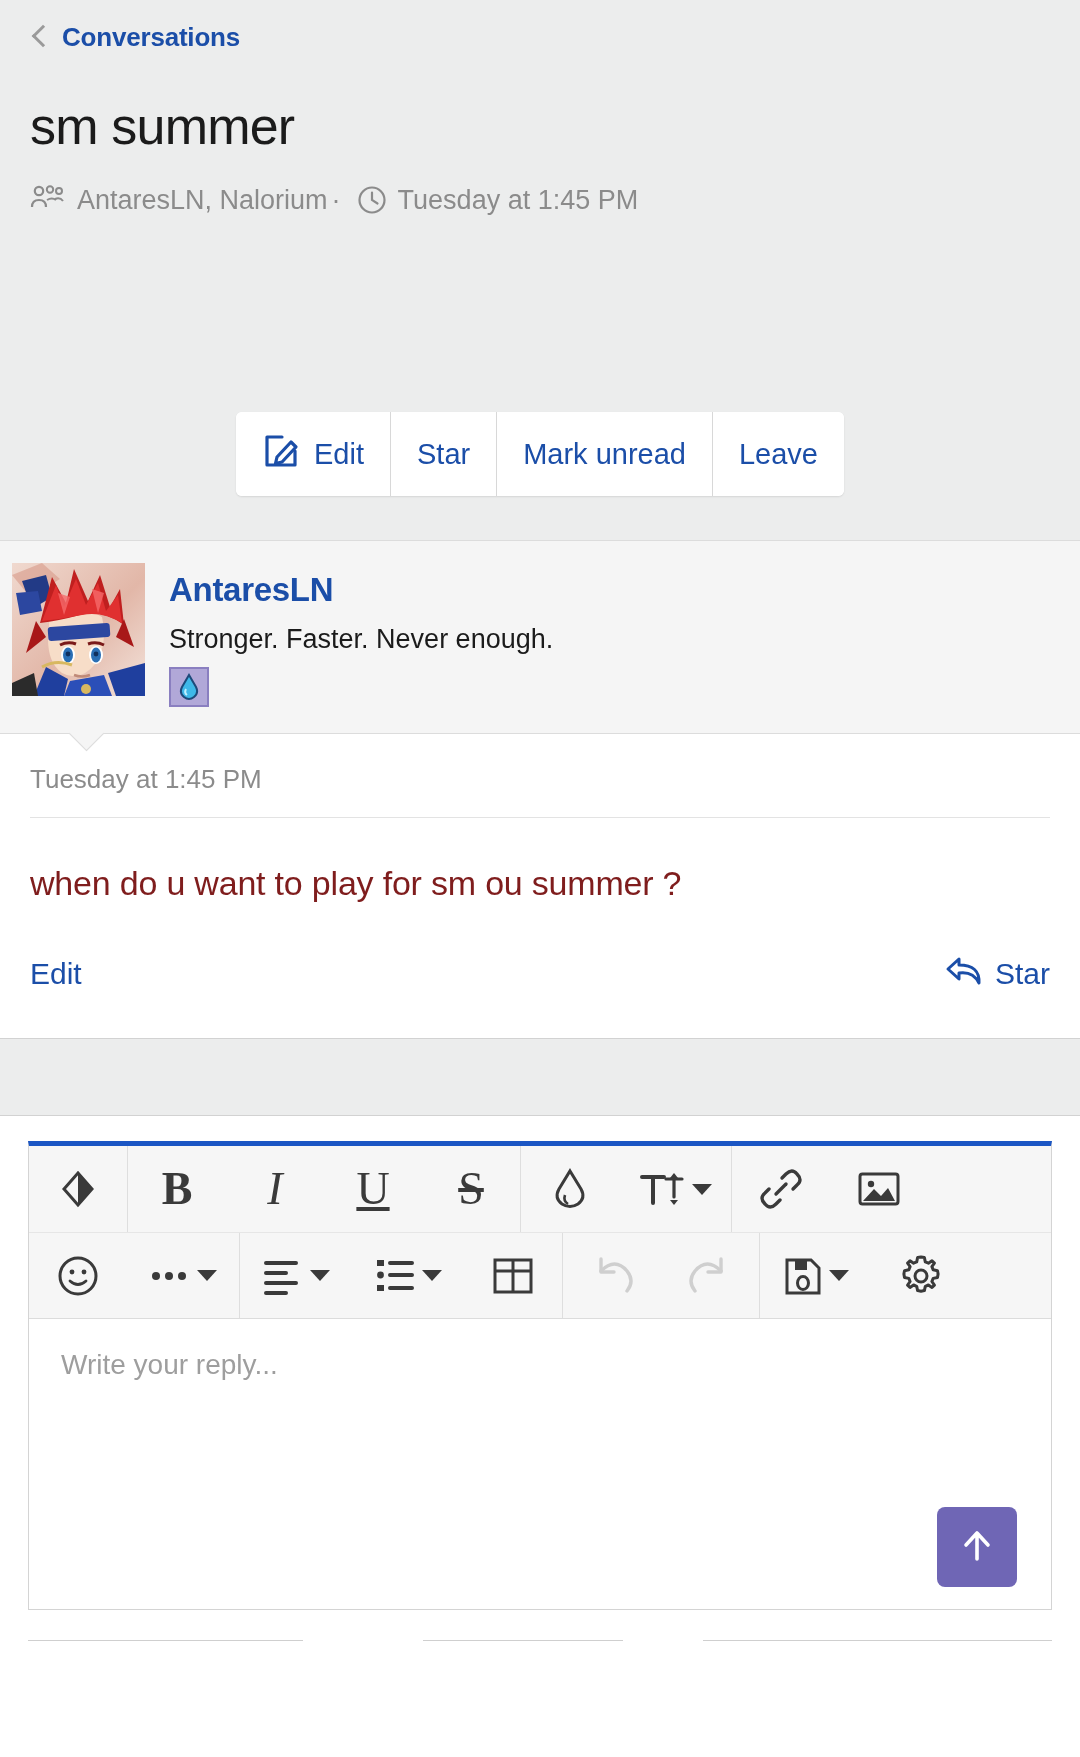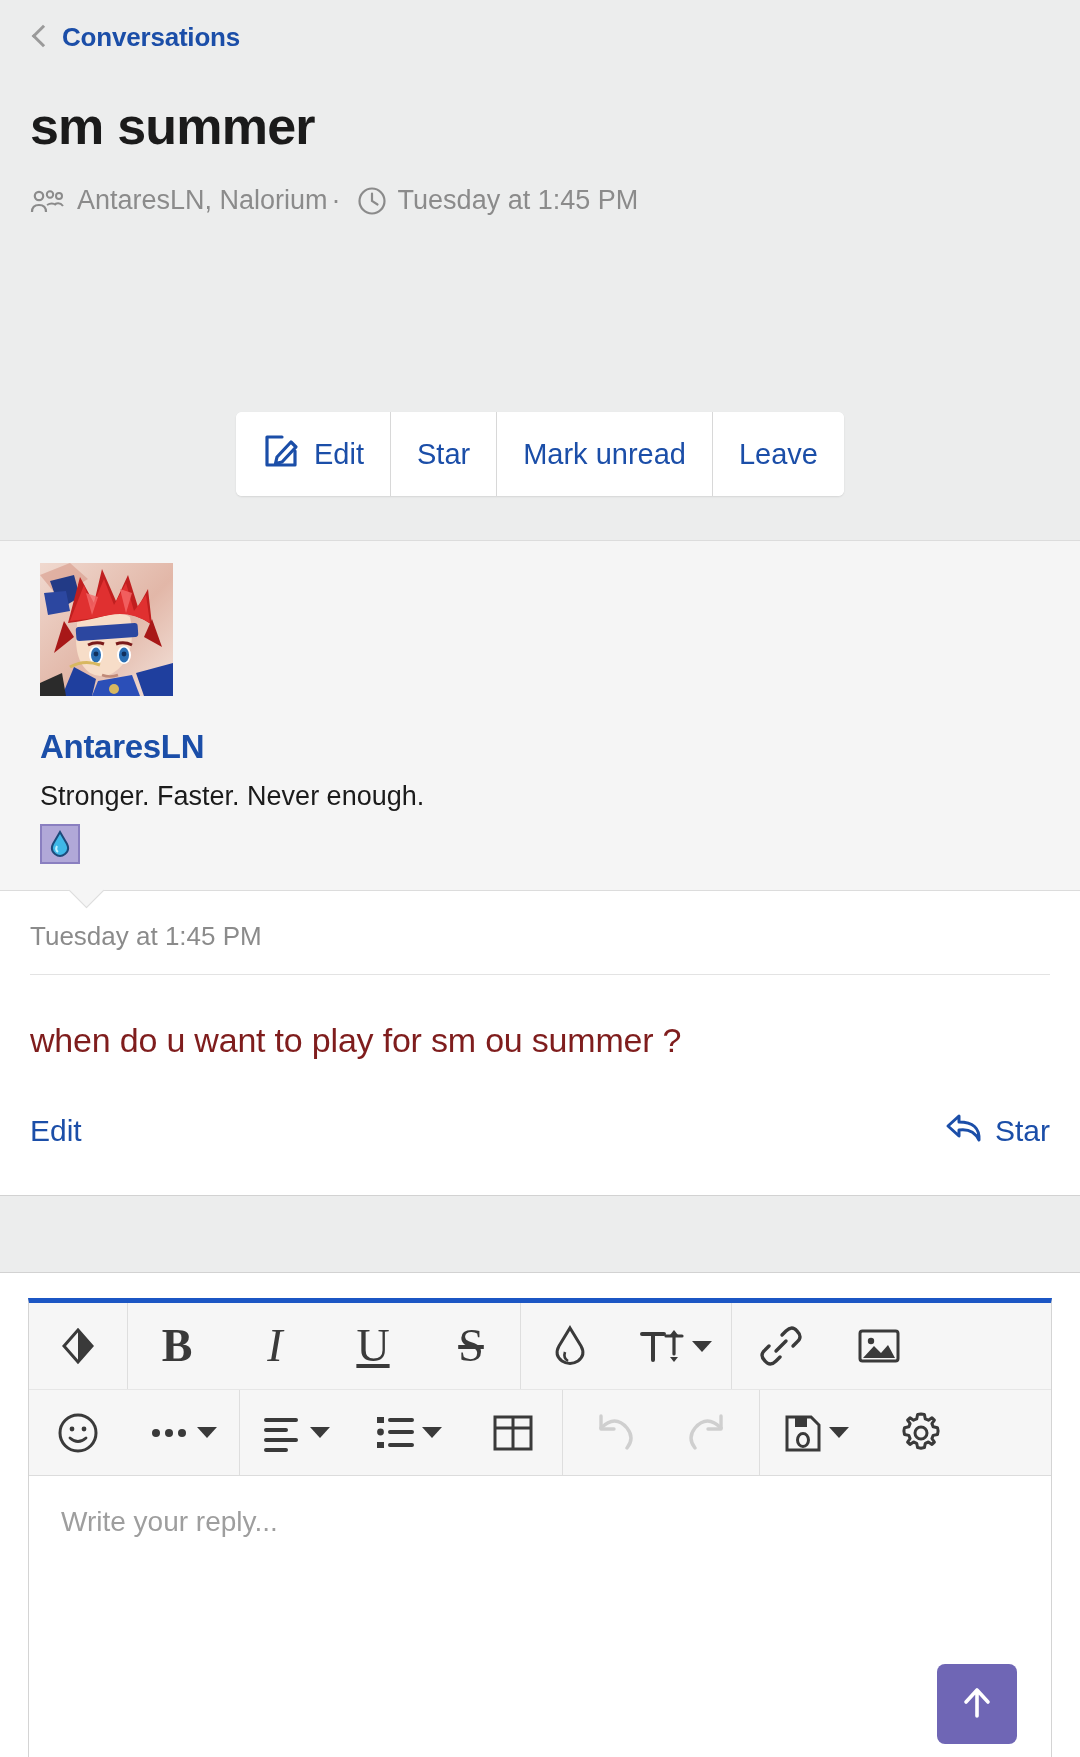--- a/index.html
+++ b/index.html
@@ -39,28 +39,28 @@
   }
   .breadcrumb-link {
     color: #1b4ea8;
     font-size: 26px;
     font-weight: bold;
     letter-spacing: -0.2px;
   }
   .conv-title {
     font-size: 52px;
     color: #1b1b1b;
-    font-weight: 700;
+    font-weight: 400;
     margin-top: 36px;
     letter-spacing: -0.8px;
     line-height: 1.1;
   }
   .conv-meta {
     display: flex;
-    align-items: flex-end;
+    align-items: flex-start;
     margin-top: 30px;
     color: #8b8b8b;
     font-size: 27px;
     gap: 0;
   }
   .conv-meta .icon-users { margin-right: 13px; display: flex; }
   .conv-meta .icon-clock { margin: 0 11px 0 12px; display: flex; }
   .meta-sep { margin: 0 4px; }
 
   
@@ -94,25 +94,24 @@
     white-space: nowrap;
   }
   .btn-group .btn:last-child { border-right: none; justify-content: center; }
 
   
   .message { background: #ffffff; }
   .msg-user-bar {
     background: #f5f5f5;
     border-top: 1px solid #dcdcdc;
     border-bottom: 1px solid #dcdcdc;
-    padding: 22px 24px 26px 40px;
+    padding: 22px 24px 26px 12px;
     display: flex;
     gap: 24px;
     position: relative;
-    flex-direction: column;
   }
   .msg-user-bar::after {
     content: "";
     position: absolute;
     left: 74px; bottom: -13px;
     width: 24px; height: 24px;
     background: #f5f5f5;
     border-right: 1px solid #dcdcdc;
     border-bottom: 1px solid #dcdcdc;
     transform: rotate(45deg);

